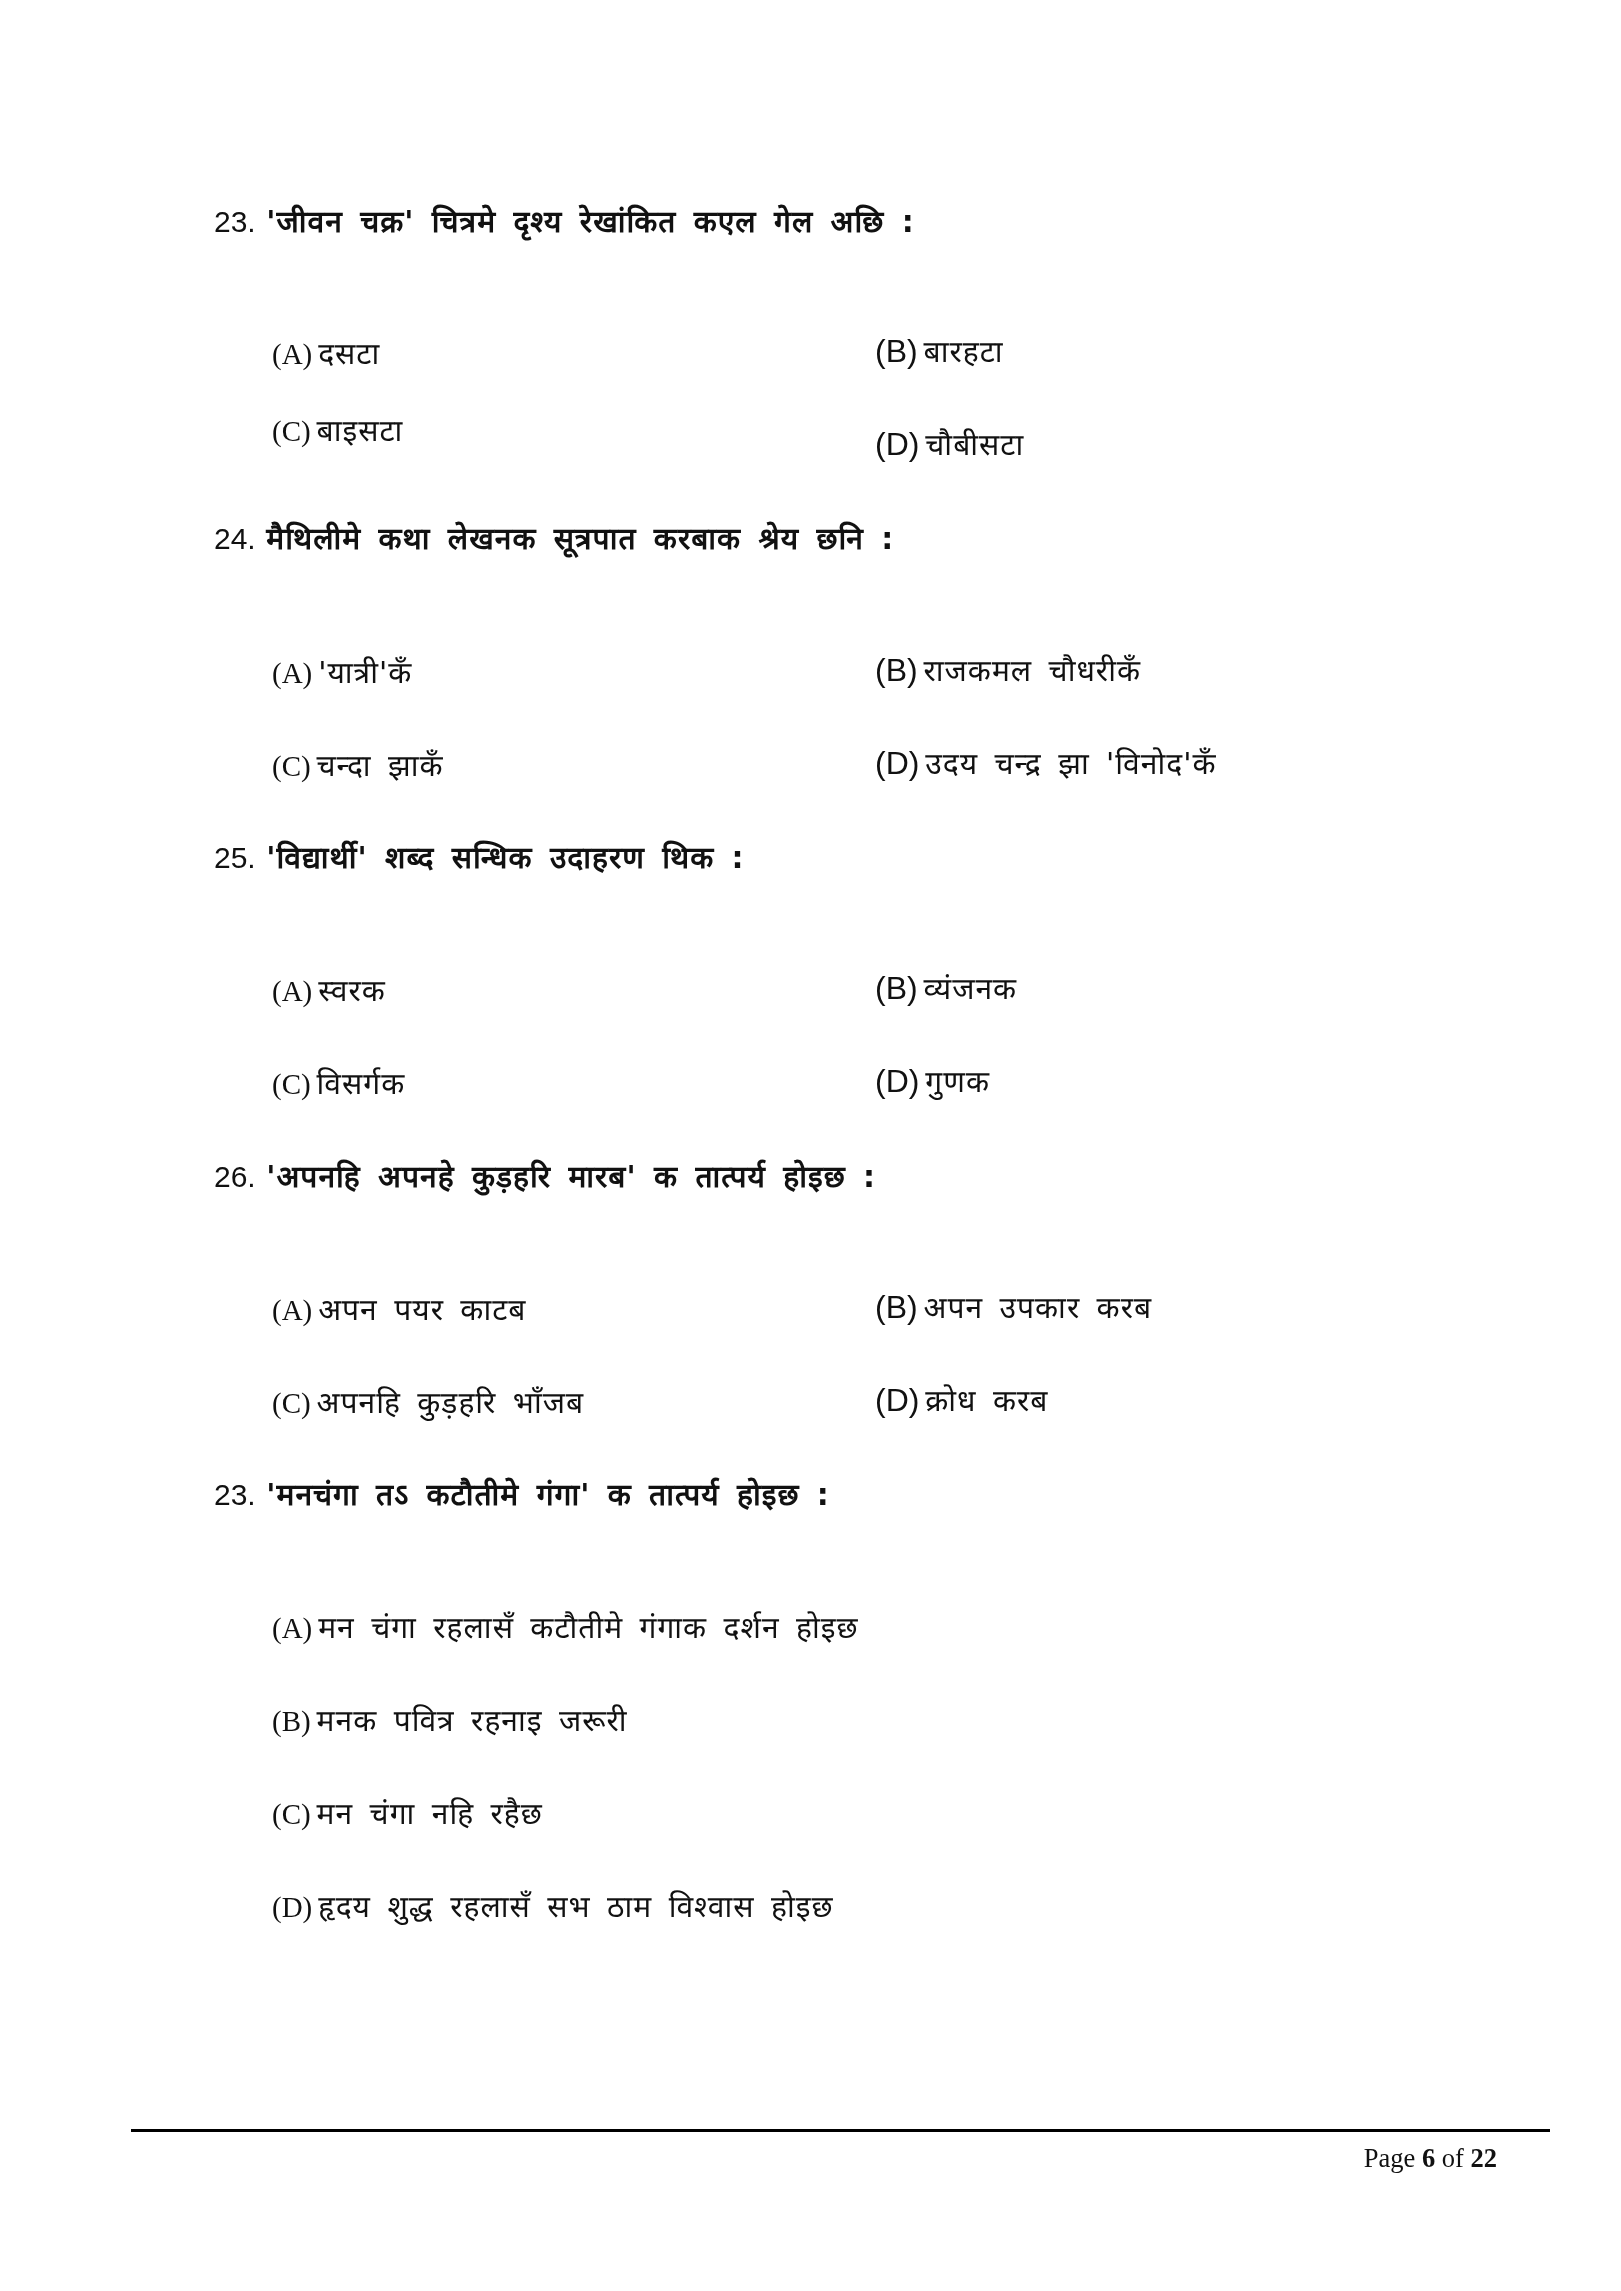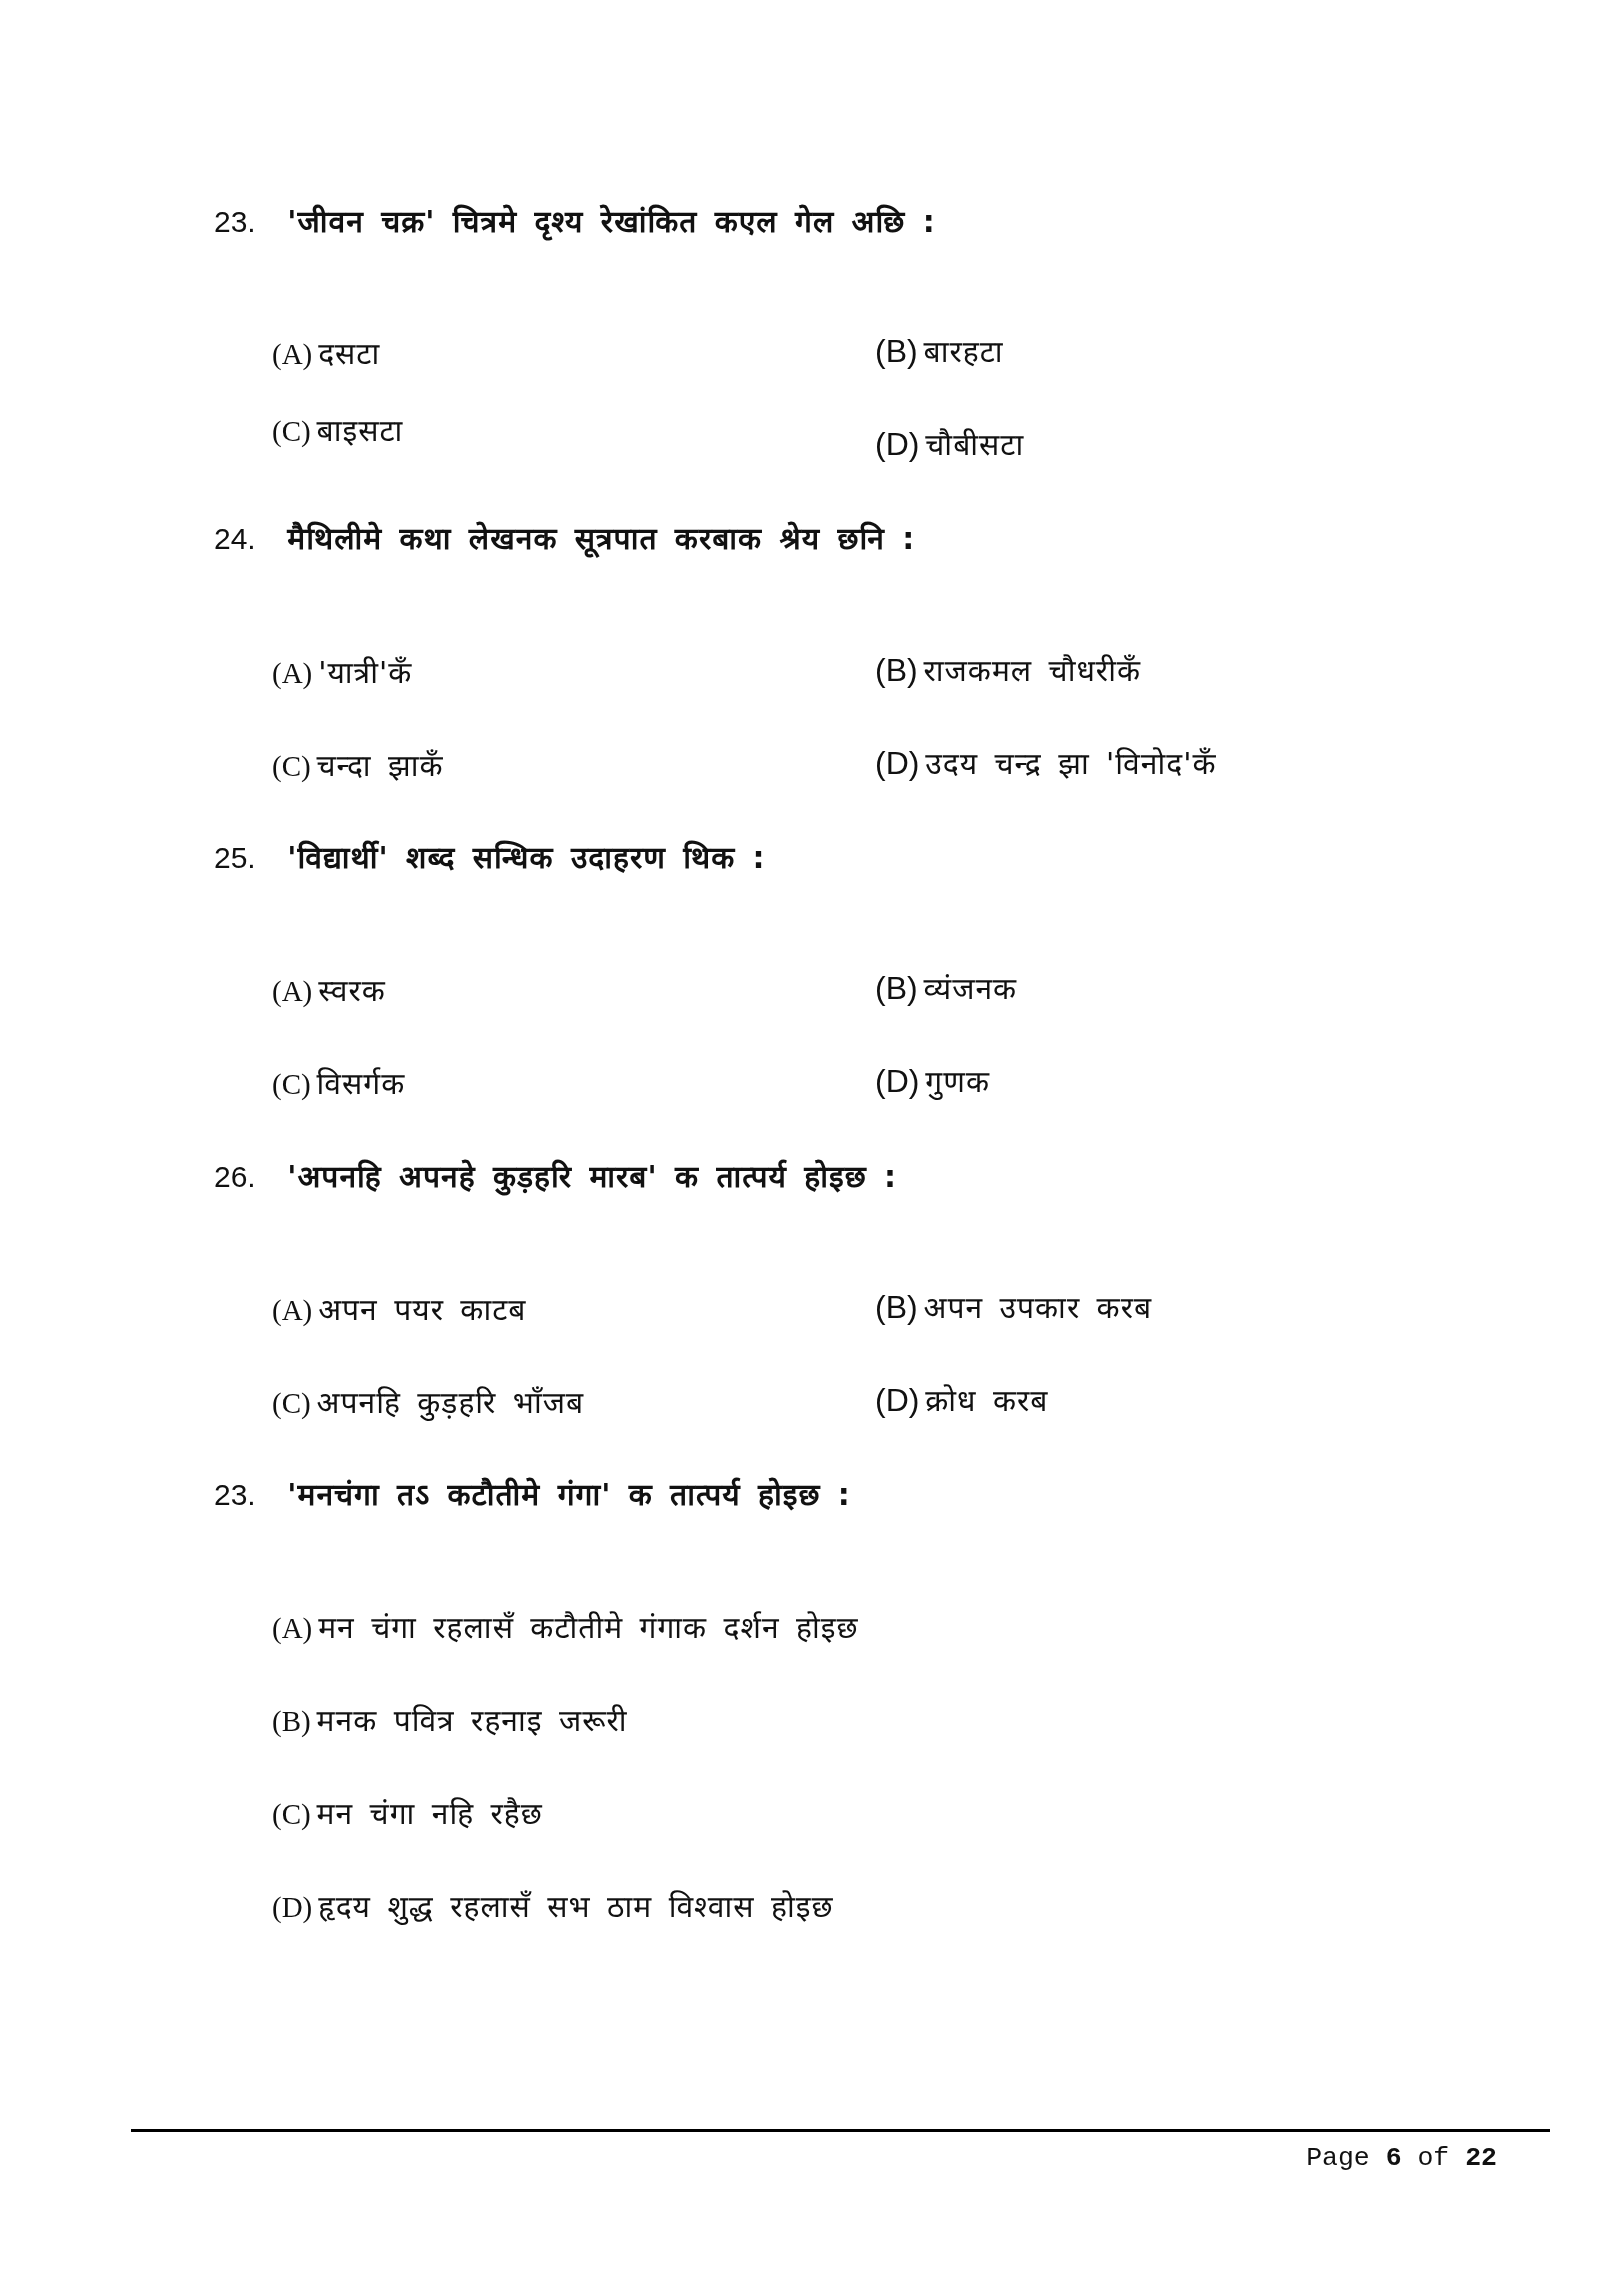--- a/index.html
+++ b/index.html
@@ -5,36 +5,36 @@
   html, body { margin: 0; padding: 0; background: #ffffff; }
   body {
     width: 1621px; height: 2292px; position: relative; overflow: hidden;
     font-family: "DejaVu Sans", "Liberation Sans", sans-serif;
     color: #111111;
   }
   .q {
     position: absolute; left: 214px;
     font-size: 30px; line-height: 39px; white-space: nowrap;
   }
-  .q .num { font-family: "Liberation Sans", sans-serif; margin-right: 22px; }
+  .q .num { font-family: "Liberation Sans", sans-serif; margin-right: 1px; }
   .q .text { letter-spacing: 1px; word-spacing: 5.9px; font-weight: bold; }
   .opt {
     position: absolute; font-size: 30px; line-height: 39px; white-space: nowrap; margin-top: 40px;
   }
   .opt .lbl-serif { font-family: "Liberation Serif", serif; font-size: 29px; margin-right: 5.9px; }
   .opt .lbl-sans { font-family: "Liberation Sans", sans-serif; font-size: 32px; margin-right: 5.9px; }
   .opt .otext { letter-spacing: 1px; word-spacing: 5.9px; }
   .col-a { left: 272px; }
   .col-b { left: 875px; }
   .footer-rule {
     position: absolute; left: 131px; top: 2129px; width: 1419px; height: 2.9px; background: #000;
   }
   .page-num {
     position: absolute; right: 124px; top: 2143px;
-    font-family: Liberation Mono, monospace; font-size: 26.5px; color: #111;
+    font-family: Liberation Serif, serif; font-size: 26.5px; color: #111;
   }
   .page-num b { font-weight: bold; }
 </style>
 </head>
 <body>
 
 <div class="q" style="top:202px">
   <span class="num">23.</span>
   <span class="text">'जीवन चक्र' चित्रमे दृश्य रेखांकित कएल गेल अछि :</span>
 </div>

